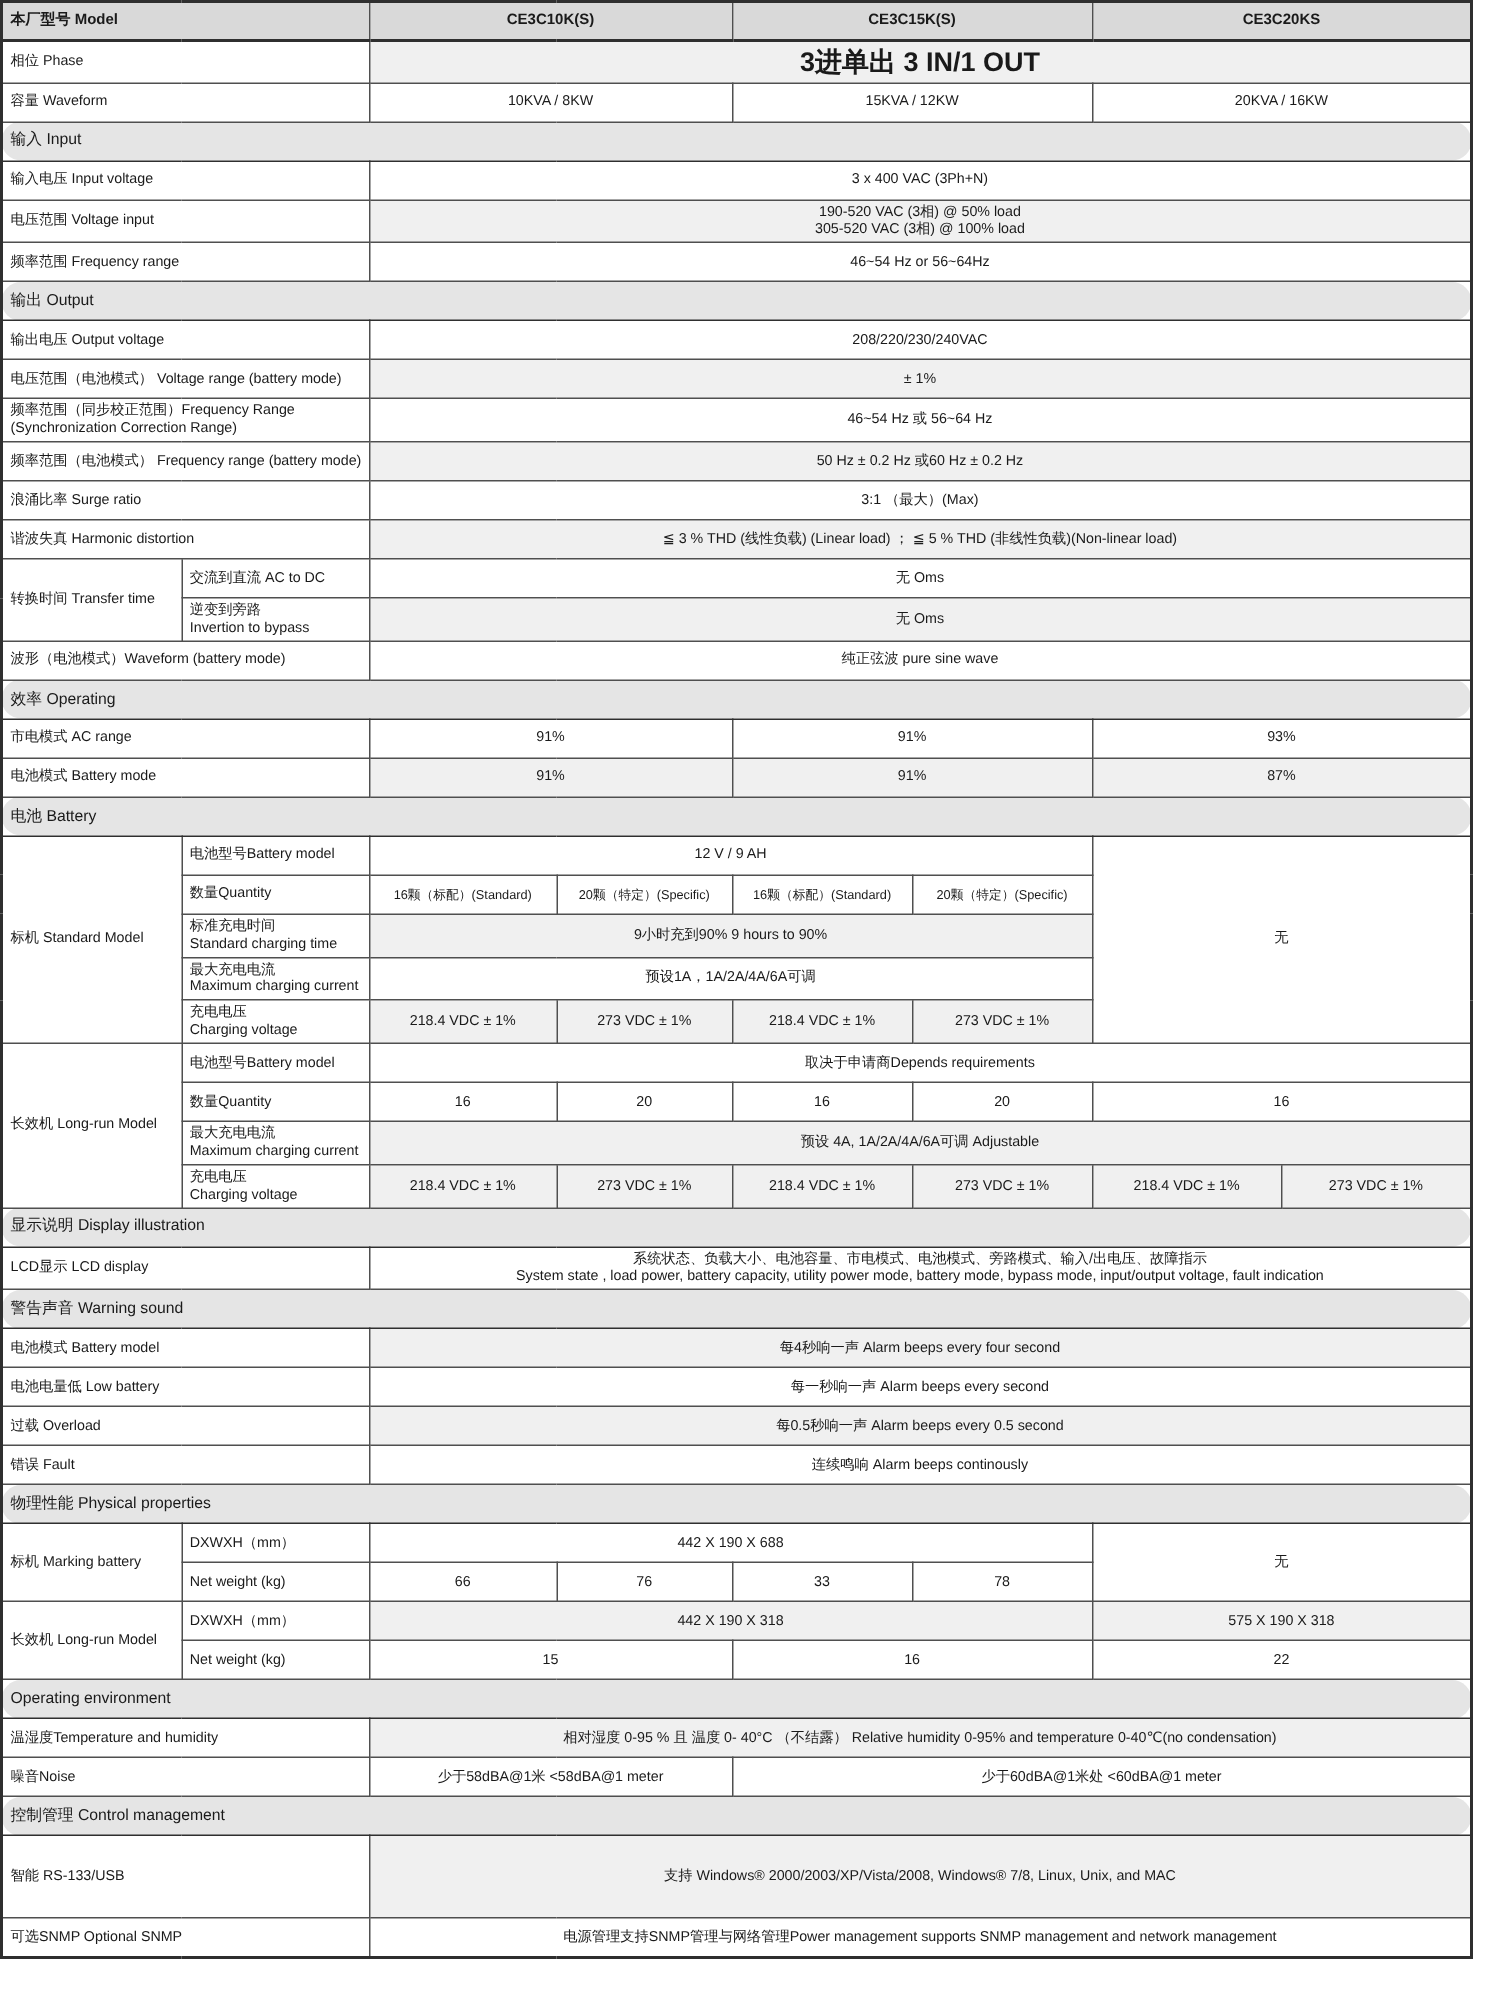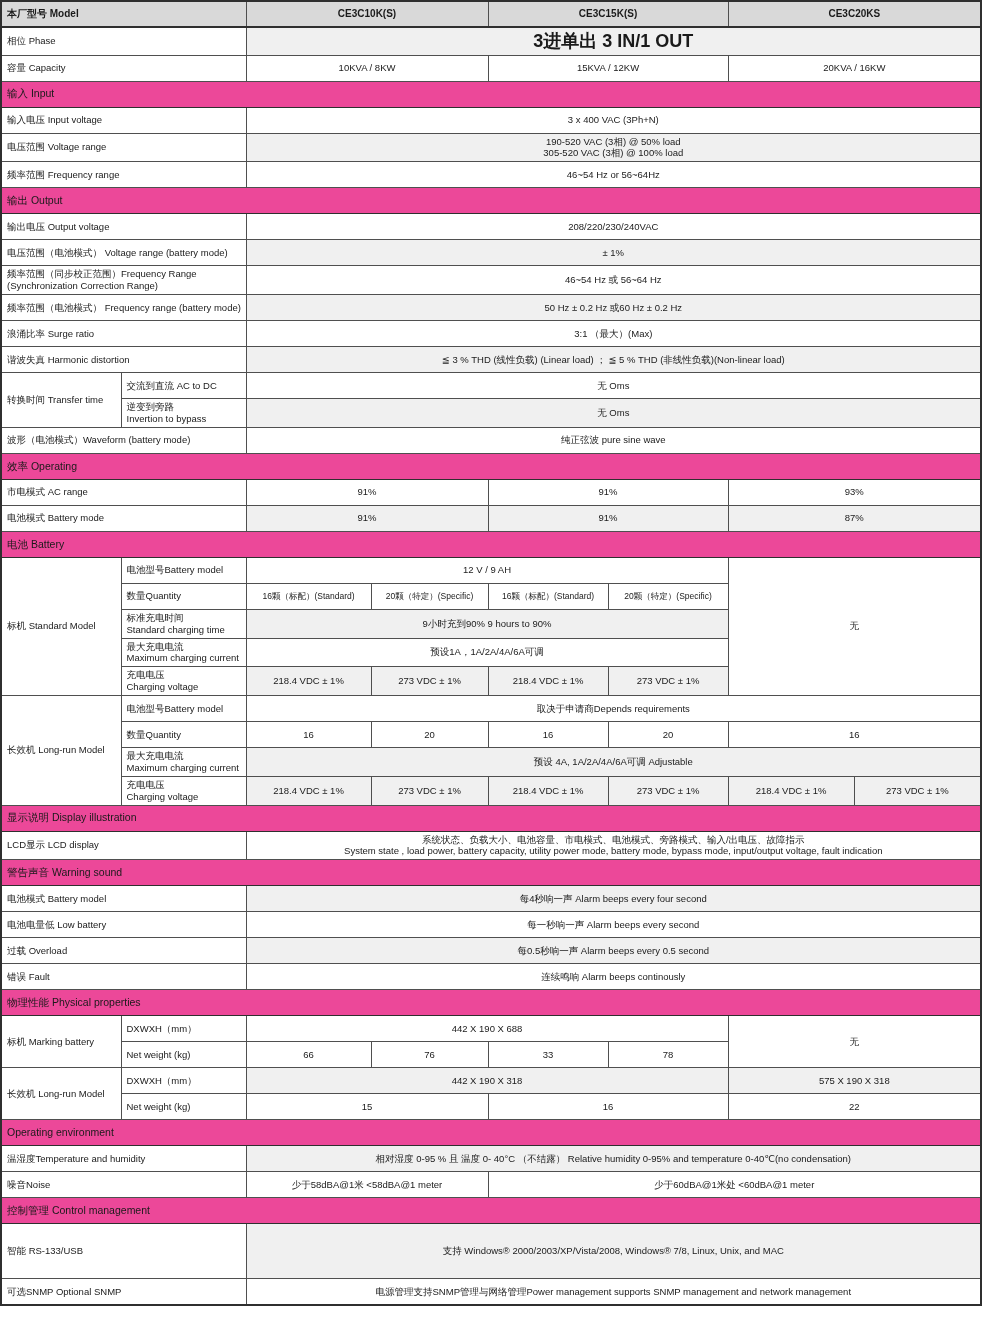--- a/index.html
+++ b/index.html
@@ -10,22 +10,22 @@
      vertical-align:middle;white-space:pre-line;overflow:hidden;background:#fff;}
   tr{height:26px;}
   tr.tall{height:55px;}
   td.val{text-align:center;}
   td.lbl{text-align:left;padding-left:5px;}
   td.sh{background:#f0f0f0;}
   td.sm{font-size:8.5px;}
   tr.header td{background:#d9d9d9;font-weight:bold;font-size:10px;}
   tr.header td.lbl{font-weight:bold;}
   td.big{font-size:18px;font-weight:bold;}
-  tr.section td.section-cell{background:#ec4899;text-align:left;font-size:10.5px;
-     padding-left:5px;border-top:1px solid #2f2f2f;border-bottom:1px solid #2f2f2f;}
+  tr.section td.section-cell{background:#e5e5e5;text-align:left;font-size:10.5px;
+     padding-left:5px;border-top:1px solid #2f2f2f;border-bottom:1px solid #2f2f2f;border-radius:13px;}
   tr.header td{border-bottom:2px solid #2f2f2f;}
 </style>
 </head>
 <body>
 
 <div class="page">
   <table class="spec">
     <colgroup>
       <col style="width:120px">
         <col style="width:125px">
@@ -41,34 +41,34 @@
           <td colspan="2" class="lbl">本厂型号 Model</td>
           <td colspan="2" class="val">CE3C10K(S)</td>
           <td colspan="2" class="val">CE3C15K(S)</td>
           <td colspan="2" class="val">CE3C20KS</td>
         </tr>
         <tr class="data">
           <td colspan="2" class="lbl">相位 Phase</td>
           <td colspan="6" class="val sh big">3进单出 3 IN/1 OUT</td>
         </tr>
         <tr class="data">
-          <td colspan="2" class="lbl">容量 Capacity</td>
+          <td colspan="2" class="lbl">容量 Waveform</td>
           <td colspan="2" class="val">10KVA / 8KW</td>
           <td colspan="2" class="val">15KVA / 12KW</td>
           <td colspan="2" class="val">20KVA / 16KW</td>
         </tr>
         <tr class="section">
           <td colspan="8" class="section-cell">输入 Input</td>
         </tr>
         <tr class="data">
           <td colspan="2" class="lbl">输入电压 Input voltage</td>
           <td colspan="6" class="val">3 x 400 VAC (3Ph+N)</td>
         </tr>
         <tr class="data">
-          <td colspan="2" class="lbl">电压范围 Voltage range</td>
+          <td colspan="2" class="lbl">电压范围 Voltage input</td>
           <td colspan="6" class="val sh">190-520 VAC (3相) @ 50% load
 305-520 VAC (3相) @ 100% load</td>
         </tr>
         <tr class="data">
           <td colspan="2" class="lbl">频率范围 Frequency range</td>
           <td colspan="6" class="val">46~54 Hz or 56~64Hz</td>
         </tr>
         <tr class="section">
           <td colspan="8" class="section-cell">输出 Output</td>
         </tr>

